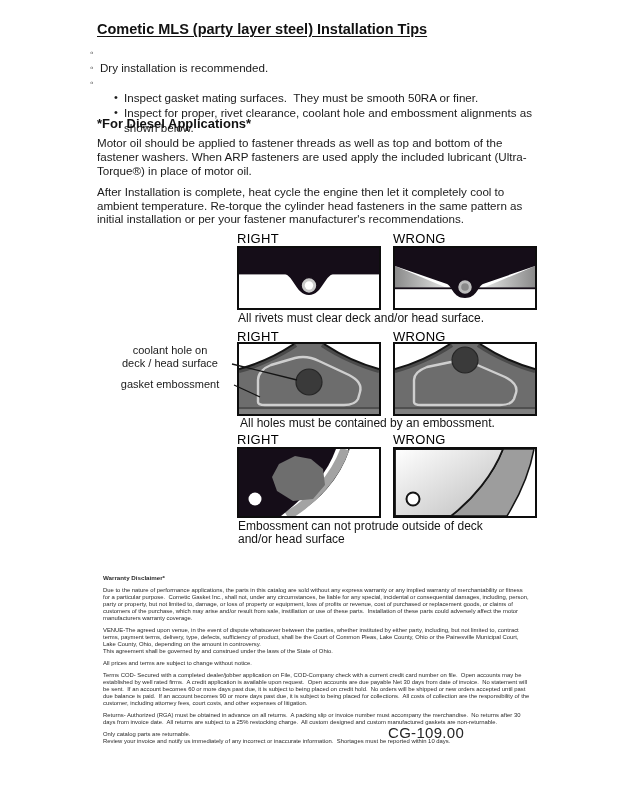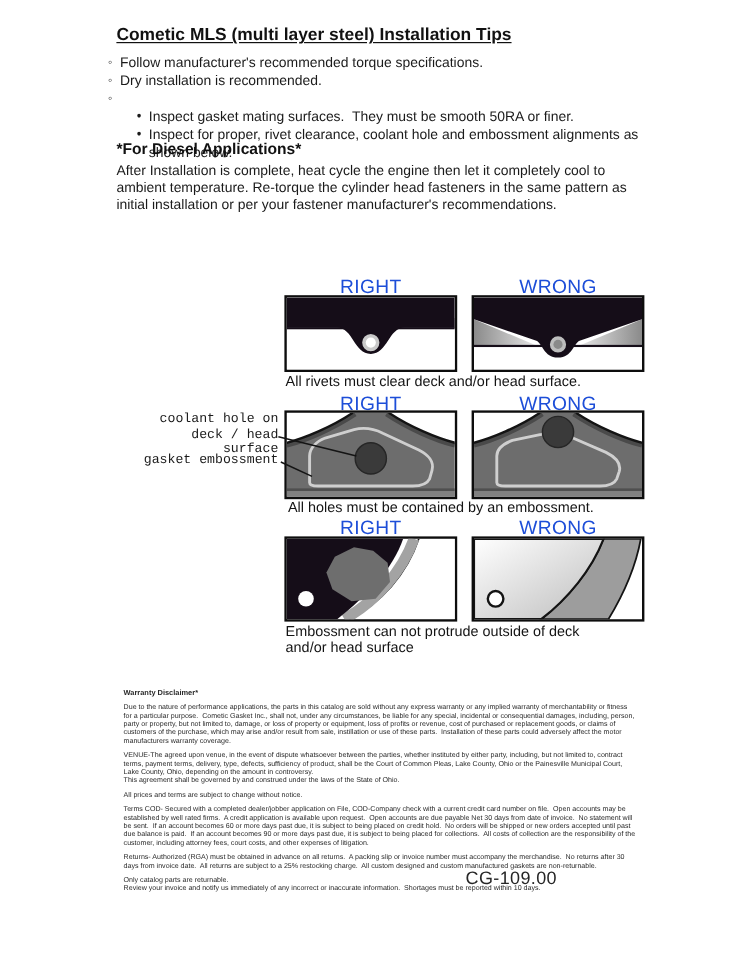--- a/index.html
+++ b/index.html
@@ -21,67 +21,67 @@
   .bullet .mk { width:10px; flex:0 0 10px; font-size:10px; line-height:15px; color:#1a1a1a; }
   .bullet.lvl2 { margin-left:24px; }
   .bullet.lvl2 .mk { font-size:11px; }
 
   
   #diesel { left:97px; top:117px; width:445px; font-size:11.6px; line-height:13.9px; color:#1a1a1a; }
   #diesel .dh { font-size:13px; font-weight:700; margin:0 0 5px 0; color:#111; }
   #diesel p { margin:0 0 7px 0; }
 
   
-  .dlabel { width:144px; text-align:center; font-size:16px; color:#1d4ed8; letter-spacing:0.3px; }
+  .dlabel { width:144px; text-align:left; font-size:13px; color:#000000; letter-spacing:0.3px; }
   .dbox { border:2px solid #0d0d0d; background:#fff; line-height:0; }
   .caption { font-size:12px; color:#141414; line-height:13px; }
 
   #coolant-label, #gasket-label {
-    left:108px; width:124px; text-align:right; font-size:11px; line-height:12.5px; color:#1a1a1a;font-family:Liberation Mono, monospace;
+    left:108px; width:124px; text-align:center; font-size:11px; line-height:12.5px; color:#1a1a1a;
   }
   #pointer-overlay { left:225px; top:355px; z-index:4; }
 
   
   #legal { left:103px; top:574px; width:428px; font-size:5.9px; line-height:7px; color:#2a2a2a; }
   #legal .lh { font-weight:700; font-size:6.2px; margin:0 0 6px 0; }
   #legal p { margin:0 0 5px 0; }
 
   #footer-code { left:388px; top:724px; font-size:15px; color:#262626; letter-spacing:0.3px; }
 </style>
 </head>
 <body>
 
 <div class="page">
 
-  <div class="abs" id="page-title">Cometic MLS (multi layer steel) Installation Tips</div>
+  <div class="abs" id="page-title">Cometic MLS (party layer steel) Installation Tips</div>
 
   <div class="abs" id="tips">
     <div class="bullet lvl1">
         <span class="mk">◦</span>
-        <span class="pre">Follow manufacturer's recommended torque specifications.</span>
       </div>
     <div class="bullet lvl1">
         <span class="mk">◦</span>
         <span class="pre">Dry installation is recommended.</span>
       </div>
     <div class="bullet lvl1">
         <span class="mk">◦</span>
       </div>
     <div class="bullet lvl2">
         <span class="mk">•</span>
         <span class="pre">Inspect gasket mating surfaces.  They must be smooth 50RA or finer.</span>
       </div>
     <div class="bullet lvl2">
         <span class="mk">•</span>
         <span class="pre">Inspect for proper, rivet clearance, coolant hole and embossment alignments as shown below.</span>
       </div>
   </div>
 
   <div class="abs" id="diesel">
     <div class="dh">*For Diesel Applications*</div>
+    <p class="pre">Motor oil should be applied to fastener threads as well as top and bottom of the fastener washers. When ARP fasteners are used apply the included lubricant (Ultra-Torque®) in place of motor oil.</p>
     <p class="pre">After Installation is complete, heat cycle the engine then let it completely cool to ambient temperature. Re-torque the cylinder head fasteners in the same pattern as initial installation or per your fastener manufacturer's recommendations.</p>
   </div>
 
   <div class="abs dlabel" style="left:237px; top:231px;">RIGHT</div>
   <div class="abs dlabel" style="left:393px; top:231px;">WRONG</div>
 
   <div class="abs dbox" style="left:237px; top:246px; width:140px; height:60px;">
     <svg width="140" height="60" viewBox="0 0 140 60">
       <rect width="140" height="60" fill="#ffffff"></rect>
       <path d="M0,17 L46,25 L0,25 Z" fill="#a0a0a0"></path>

